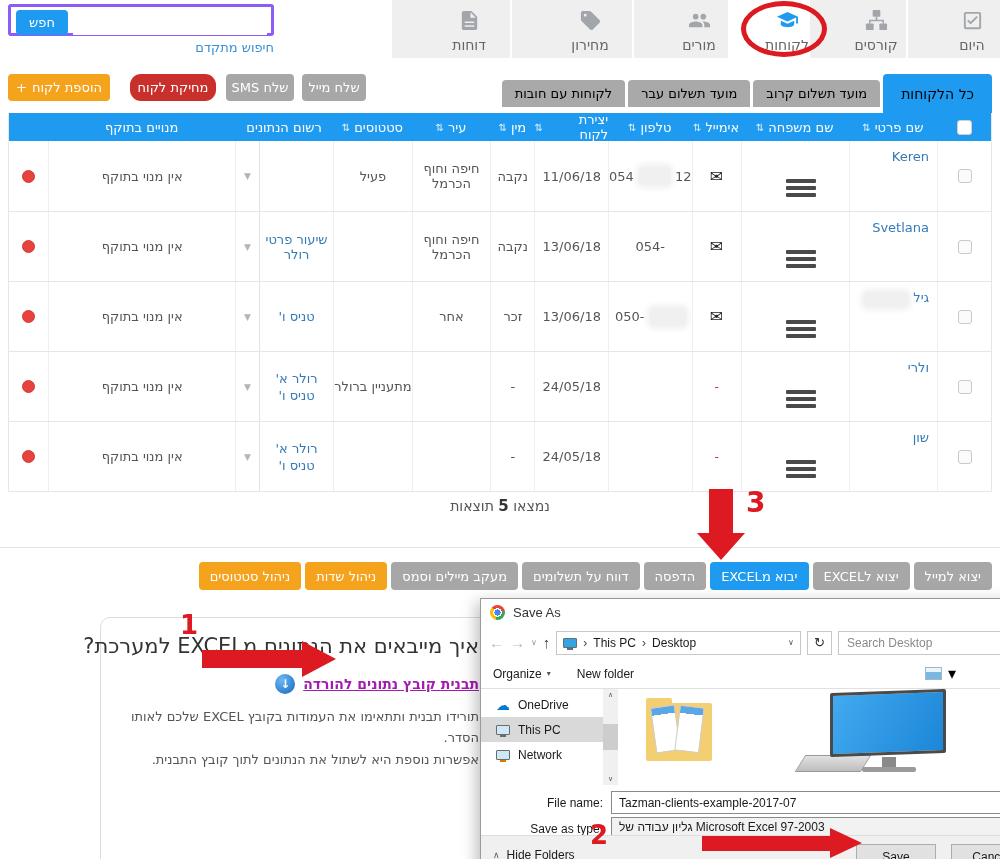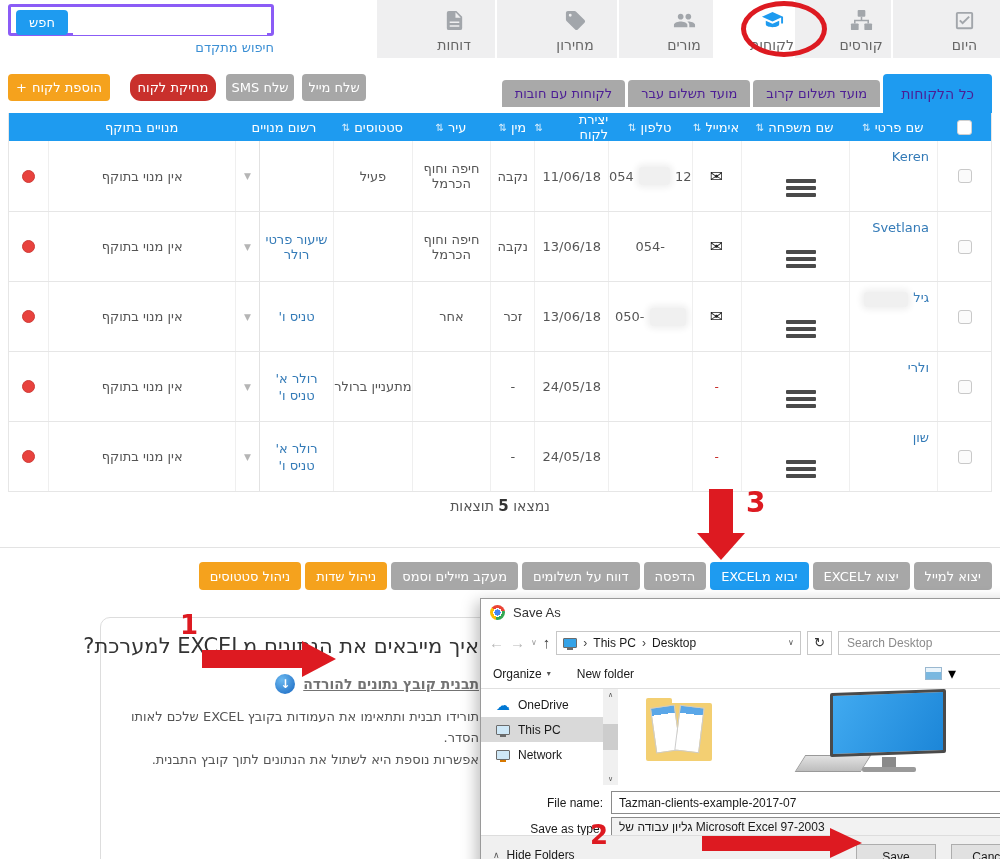--- a/index.html
+++ b/index.html
@@ -2,42 +2,42 @@
 <html dir="rtl" lang="he"><head>
 <meta charset="utf-8">
 <style>
   * { margin:0; padding:0; box-sizing:border-box; }
   body { background:#fff; font-family:"DejaVu Sans", sans-serif; }
   #app { position:relative; width:1000px; height:859px; overflow:hidden; background:#fff; direction:rtl; }
 
   
   .topnav { position:absolute; top:0; left:0; right:0; height:58px; display:flex; justify-content:flex-start; }
   .nav-tab { background:#efeff0; margin-left:2px; display:flex; flex-direction:column; align-items:center; justify-content:flex-start; padding-top:8px; gap:5px; cursor:pointer;padding-left:36px; }
-  .nav-tab:nth-child(1){width:107px}.nav-tab:nth-child(2){width:96px}.nav-tab:nth-child(3){width:78px}
+  .nav-tab:nth-child(1){width:92px}.nav-tab:nth-child(2){width:96px}.nav-tab:nth-child(3){width:78px}
   .nav-tab:nth-child(4){width:94px}.nav-tab:nth-child(5){width:120px}.nav-tab:nth-child(6){width:118px}
   .nav-tab.active { background:#fff; }
   .nav-icon { width:24px; height:24px; color:#a2a6ab; display:flex; align-items:center; justify-content:center; }
   .nav-tab.active .nav-icon { color:#1e9bf0; }
   .nav-icon svg { width:23px; height:23px; }
   .nav-label { font-size:14px; color:#666; }
 
   
   .search-box { position:absolute; left:8px; top:4px; width:266px; height:32px; background:#fff; border:3px solid #8b5cf6; border-radius:3px; }
   .search-btn { position:absolute; left:5px; top:3px; width:52px; height:25px; background:#1e9bf0; color:#fff; border:none; border-radius:4px; font-size:13px; font-family:inherit; cursor:pointer; }
   .search-input { position:absolute; right:4px; top:2px; left:62px; height:26px; border:none; outline:none; font-size:13px; font-family:inherit; }
   .advanced-link { position:absolute; left:8px; top:40px; width:266px; text-align:right; font-size:13px; color:#3b8fd4; cursor:pointer; }
 
   
   .act-btn { position:absolute; top:74px; height:27px; border:none; border-radius:4px; color:#fff; font-size:13px; font-family:inherit; cursor:pointer; display:flex; align-items:center; justify-content:center; gap:5px; }
   #btn-add { left:8px; width:102px; background:#f5a21d; }
   #btn-del { left:130px; width:86px; background:#c9302c;border-radius:11px; }
   #btn-sms { left:226px; width:68px; background:#a7a7a7; }
   #btn-mail { left:302px; width:64px; background:#a7a7a7; }
   .filter-tabs { position:absolute; top:74px; right:8px; display:flex; gap:3px; align-items:flex-start; }
-  .ftab { background:#a9a9a9; color:#4c1d95; font-size:13px; height:27px; margin-top:6px; padding:0 13px; border-radius:4px 4px 0 0; display:flex; align-items:center; cursor:pointer; }
+  .ftab { background:#a9a9a9; color:#000000; font-size:13px; height:27px; margin-top:6px; padding:0 13px; border-radius:4px 4px 0 0; display:flex; align-items:center; cursor:pointer; }
   .ftab.active { background:#1e9bf0; height:39px; margin-top:0; padding:0 18px; font-size:14px; }
 
   
   .table { position:absolute; left:8px; right:8px; top:113px; border:1px solid #e6e6e6; border-top:none; }
   .thead { display:flex; height:28px; background:#1e9bf0; color:#fff; align-items:center; }
   .th { display:flex; align-items:center; justify-content:center; gap:4px; font-size:13px; height:100%; }
   .sort-ic { font-size:10px; opacity:.85; }
   .trow { display:flex; height:70px; border-top:1px solid #e6e6e6; background:#fff; }
   .trow:first-child { border-top:none; }
   .td { display:flex; align-items:center; justify-content:center; border-left:1px solid #efefef; font-size:13px; color:#555; text-align:center; overflow:hidden; }
@@ -68,21 +68,21 @@
   
   .btoolbar { position:absolute; top:562px; right:8px; display:flex; gap:4px; }
   .tb { height:28px; padding:0 11px; border:none; border-radius:4px; color:#fff; font-size:13px; font-family:inherit; display:flex; align-items:center; cursor:pointer; }
   .tb.gray{background:#a7a7a7}.tb.blue{background:#1e9bf0}.tb.orange{background:#f5a21d}
 
   
   .help-card { position:absolute; left:100px; top:617px; width:888px; height:300px; border:1px solid #ddd; border-radius:10px; background:#fff; }
   .help-title { margin-top:16px; padding-left:20px; padding-right:508px; text-align:right; font-size:21px; color:#333; white-space:nowrap; }
   .help-linkrow { margin-top:16px; padding-right:508px; display:flex; align-items:center; justify-content:flex-start; gap:8px; }
   .dl-icon { width:20px; height:20px; border-radius:50%; background:radial-gradient(circle at 35% 30%, #6cb9f0, #1565c0); color:#fff; font-size:12px; font-weight:bold; display:flex; align-items:center; justify-content:center; cursor:pointer; }
-  .dl-link { font-size:14px; font-weight:bold; color:#737373; text-decoration:underline; cursor:pointer; }
+  .dl-link { font-size:14px; font-weight:bold; color:#a21caf; text-decoration:underline; cursor:pointer; }
   .help-body { margin-top:12px; padding-right:508px; padding-left:20px; text-align:right; font-size:13px; color:#555; line-height:1.65; }
 
   
   .dlg { position:absolute; left:480px; top:598px; width:540px; height:290px; background:#fff; border:1px solid #9a9a9a; box-shadow:-4px 4px 14px rgba(0,0,0,.25); direction:ltr; font-family:"Liberation Sans","DejaVu Sans",sans-serif; z-index:40; }
   .dlg-title { height:27px; display:flex; align-items:center; gap:8px; padding-left:9px; }
   .chrome-icon { width:15px; height:15px; border-radius:50%; background:
       radial-gradient(circle at center, #4285f4 0 29%, #fff 30% 40%, rgba(0,0,0,0) 41%),
       conic-gradient(from -45deg, #ea4335 0 120deg, #34a853 120deg 240deg, #fbbc05 240deg 360deg); }
   .dlg-title-text { font-size:13px; color:#333; }
   .dlg-address { height:33px; display:flex; align-items:center; gap:6px; padding:0 8px; }
@@ -264,21 +264,21 @@
         </div>
       <div class="th c6">
           <span>עיר</span>
           <span class="sort-ic">⇅</span>
         </div>
       <div class="th c7">
           <span>סטטוסים</span>
           <span class="sort-ic">⇅</span>
         </div>
       <div class="th c8">
-          <span>רשום מנויים</span>
+          <span>רשום הנתונים</span>
         </div>
       <div class="th c9">
           <span>מנויים בתוקף</span>
         </div>
       <div class="th cdot"></div>
     </div>
     <div id="tbody">
         <div class="trow">
     <div class="td cchk">
             <span class="row-checkbox"></span>

